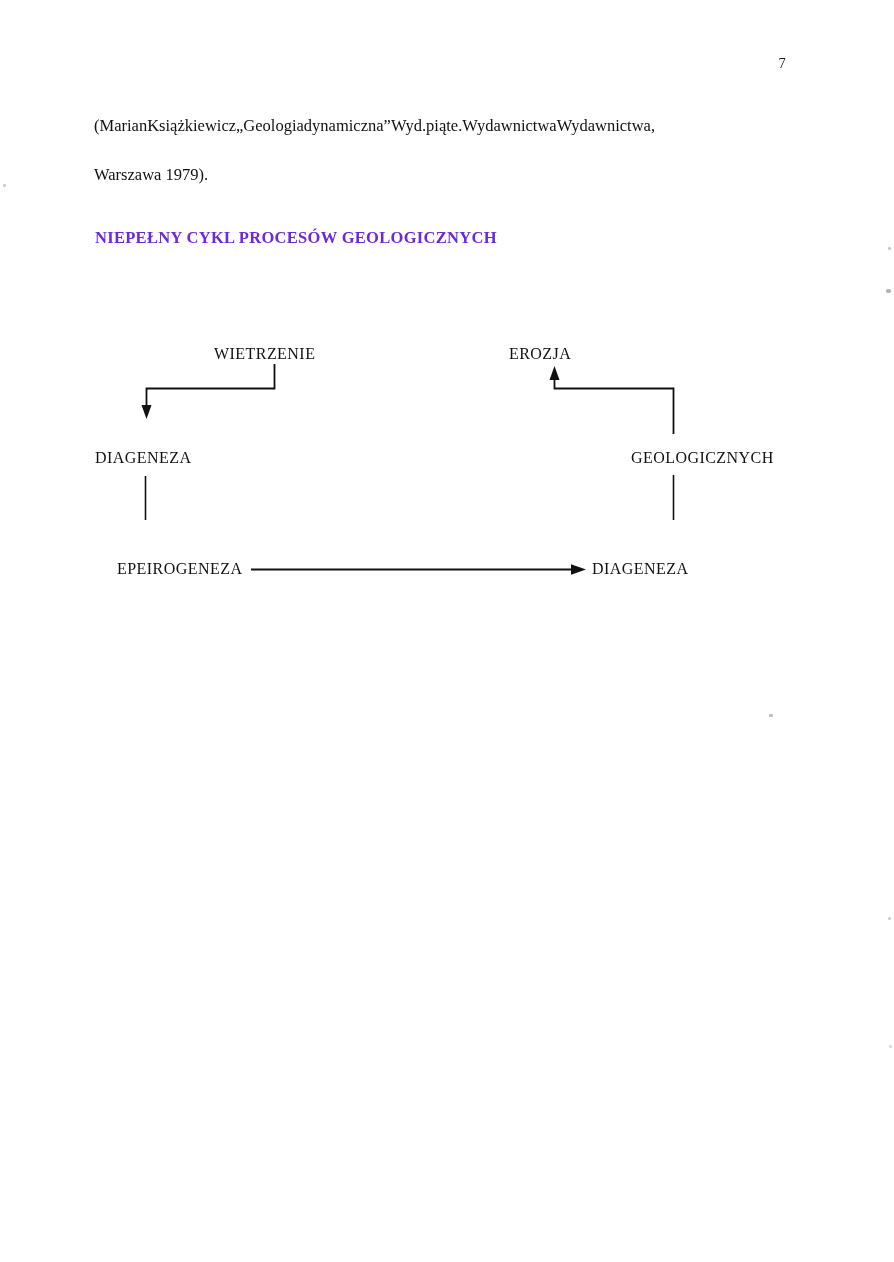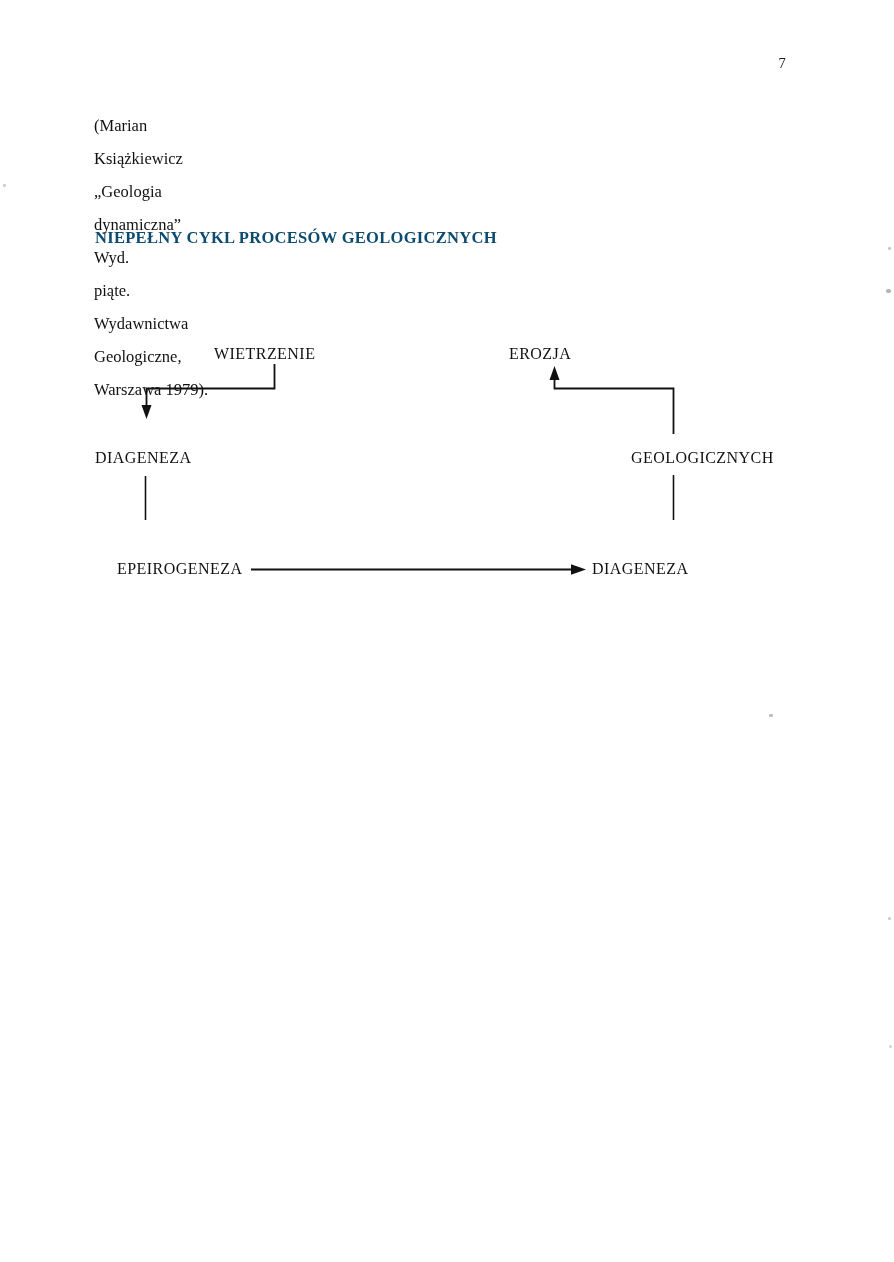--- a/index.html
+++ b/index.html
@@ -40,37 +40,37 @@
     width: 686px;
     font-size: 16.5px;
     line-height: 33px;
     text-align: justify;
     text-justify: inter-word;
     color: #111111;
   }
   .body-paragraph .line {
     display: block;
     white-space: nowrap;
+    margin-top: 16px;
   }
   .body-paragraph .line-justified {
     display: flex;
-    justify-content: center;
+    justify-content: flex-start;
     white-space: nowrap;
-    flex-direction: column;
   }
 
   
   .section-heading {
     position: absolute;
     left: 95px;
     top: 228px;
     font-size: 16.5px;
     font-weight: bold;
     letter-spacing: 0.3px;
-    color: #0c4a6e;
+    color: #6d28d9;
   }
 
   
   .diagram {
     position: absolute;
     left: 0;
     top: 16px;
     width: 894px;
     height: 1262px;
   }
@@ -113,21 +113,21 @@
 
   <div class="body-paragraph">
     <span class="line-justified">
       <span>(Marian</span>
       <span>Książkiewicz</span>
       <span>„Geologia</span>
       <span>dynamiczna”</span>
       <span>Wyd.</span>
       <span>piąte.</span>
       <span>Wydawnictwa</span>
-      <span>Geologiczne,</span>
+      <span>Wydawnictwa,</span>
     </span>
     <span class="line">Warszawa 1979).</span>
   </div>
 
   <div class="section-heading">NIEPEŁNY CYKL PROCESÓW GEOLOGICZNYCH</div>
 
   <div class="diagram">
 
     <svg class="connector-svg" viewBox="0 0 894 1262">
       <defs>

